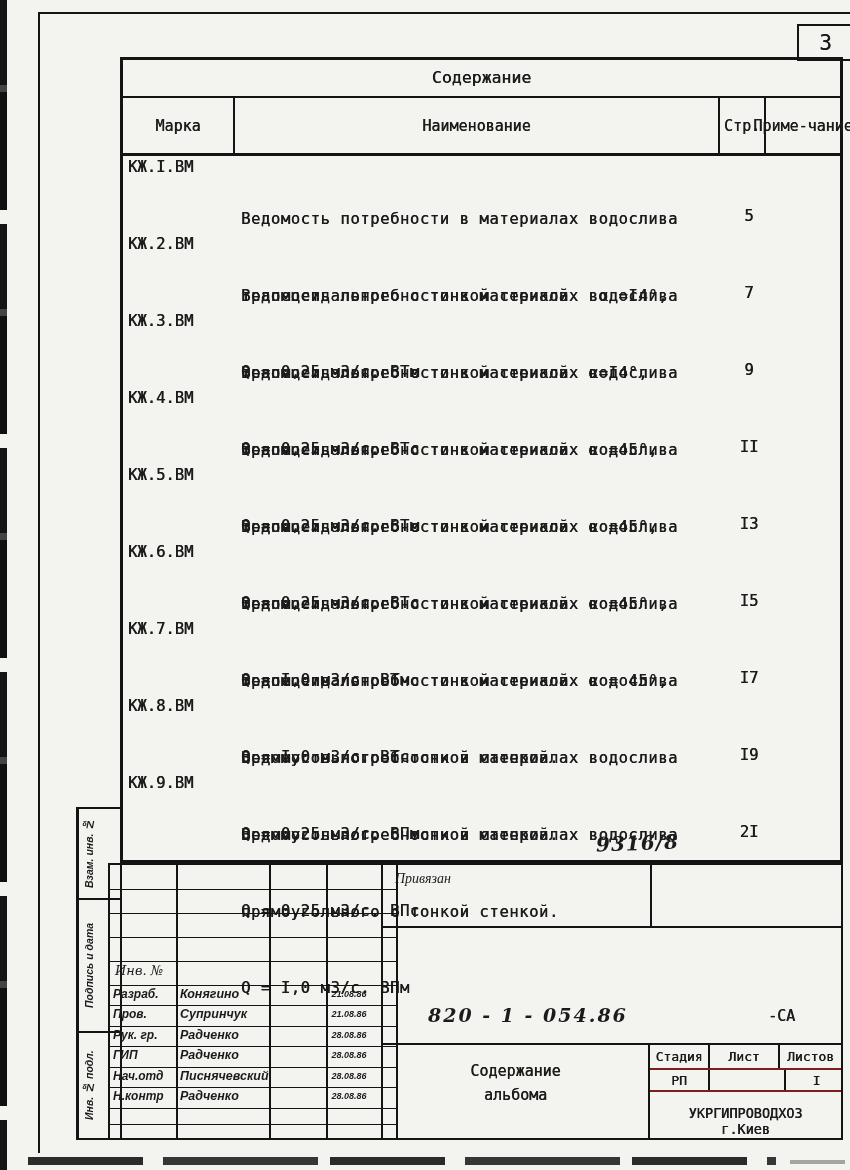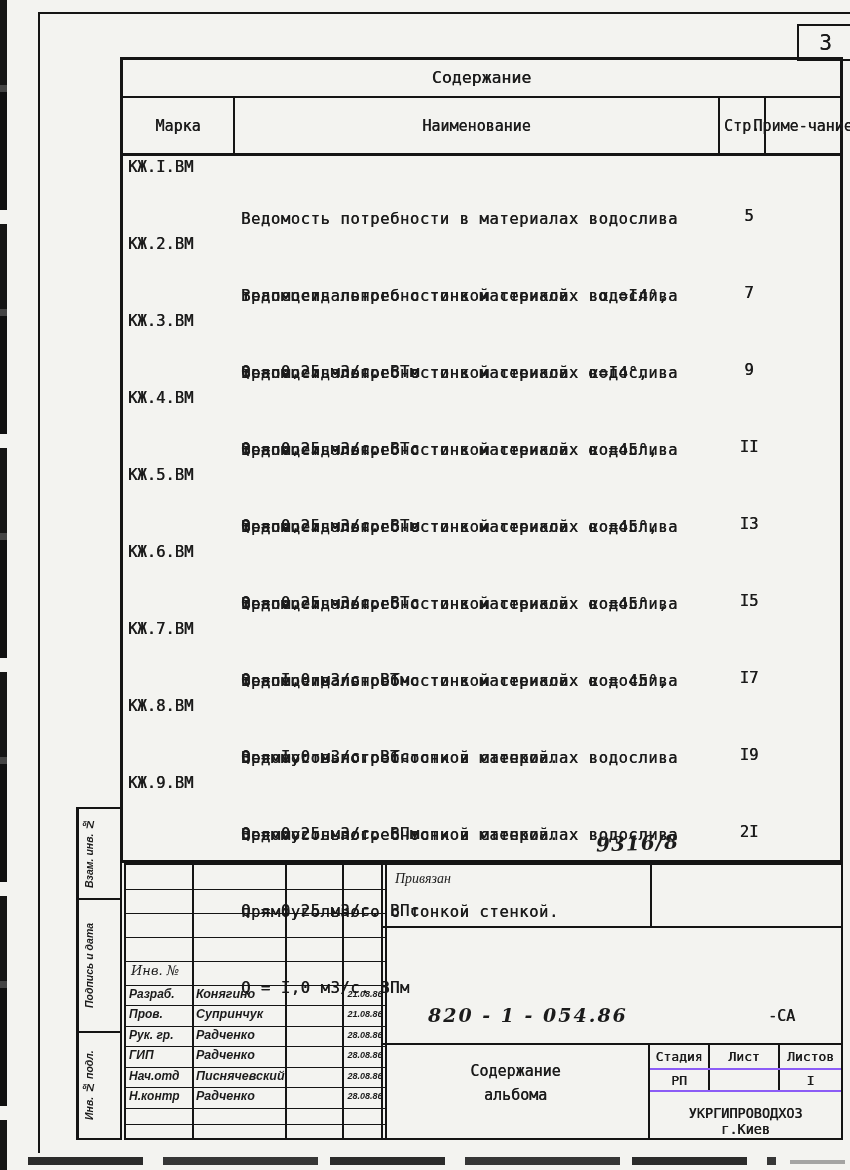--- a/index.html
+++ b/index.html
@@ -41,21 +41,21 @@
   
   .side-strip{position:absolute;left:76px;top:807px;width:46px;height:333px;border:2px solid #141414;box-sizing:border-box;
     display:flex;flex-direction:column;}
   .ss-sec{display:flex;box-sizing:border-box;border-bottom:2px solid #141414;}
   .ss-sec:last-child{border-bottom:none;flex:1;}
   .s1{height:91px;} .s2{height:133px;}
   .v-label{width:19px;border-right:1.5px solid #141414;display:flex;align-items:center;justify-content:center;
     writing-mode:vertical-rl;transform:rotate(180deg);font-size:10.5px;white-space:nowrap;}
 
   
-  .stamp-left{position:absolute;left:124px;top:863px;width:263px;height:277px;border:2.5px solid #141414;box-sizing:border-box;}
+  .stamp-left{position:absolute;left:108px;top:863px;width:290px;height:277px;border:2.5px solid #141414;box-sizing:border-box;}
   .sl-vline{position:absolute;top:0;bottom:0;width:0;border-left:2px solid #141414;}
   .v1{left:66px;} .v2{left:159px;} .v3{left:216px;}
   .hl{position:absolute;left:0;right:0;height:0;border-top:1.5px solid #141414;}
   .inv-label{position:absolute;left:5px;top:98px;font-size:13px;}
   .sig-row{position:absolute;left:0;right:0;height:20px;}
   .sig-row .role{position:absolute;left:3px;top:2px;font-size:12px;white-space:nowrap;}
   .sig-row .name{position:absolute;left:70px;top:2px;font-size:12.5px;white-space:nowrap;}
   .sig-row .date{position:absolute;left:218px;width:42px;top:4px;font-size:9px;text-align:center;white-space:nowrap;}
 
   
@@ -63,22 +63,22 @@
   .sr-rowA{position:relative;height:61px;border-bottom:2.5px solid #141414;box-sizing:content-box;}
   .sr-a-div{position:absolute;left:267px;top:0;bottom:0;border-left:2px solid #141414;}
   .privyazan{position:absolute;left:12px;top:6px;font-size:14px;font-family:Liberation Serif, serif;}
   .sr-rowB{position:relative;height:115px;border-bottom:2.5px solid #141414;}
   .docnum{position:absolute;left:45px;top:76px;font-size:19px;font-weight:bold;letter-spacing:2px;}
   .docsuffix{position:absolute;left:385px;top:79px;font-size:15px;}
   .sr-rowC{display:flex;height:93px;}
   .sr-title{width:267px;border-right:2px solid #141414;box-sizing:border-box;text-align:center;padding-top:14px;
     font-size:15px;line-height:24px;}
   .sr-stage{flex:1;display:flex;flex-direction:column;}
-  .st-row{display:flex;box-sizing:border-box;border-bottom:2px solid #8b5cf6;}
-  .st-head{height:25px;} .st-val{height:22px;}
+  .st-row{display:flex;box-sizing:border-box;border-bottom:2px solid #7f1d1d;}
+  .st-head{height:25px;} .st-val{height:22px;gap:6px;}
   .st-row>div{display:flex;align-items:center;justify-content:center;font-size:13px;box-sizing:border-box;}
   .st-c1{width:60px;border-right:2px solid #141414;}
   .st-c2{width:70px;border-right:2px solid #141414;}
   .st-c3{flex:1;}
   .st-org{flex:1;display:flex;flex-direction:column;align-items:center;justify-content:center;
     font-size:13.5px;line-height:16px;margin-top:12px;}
 </style>
 </head>
 <body>
 

